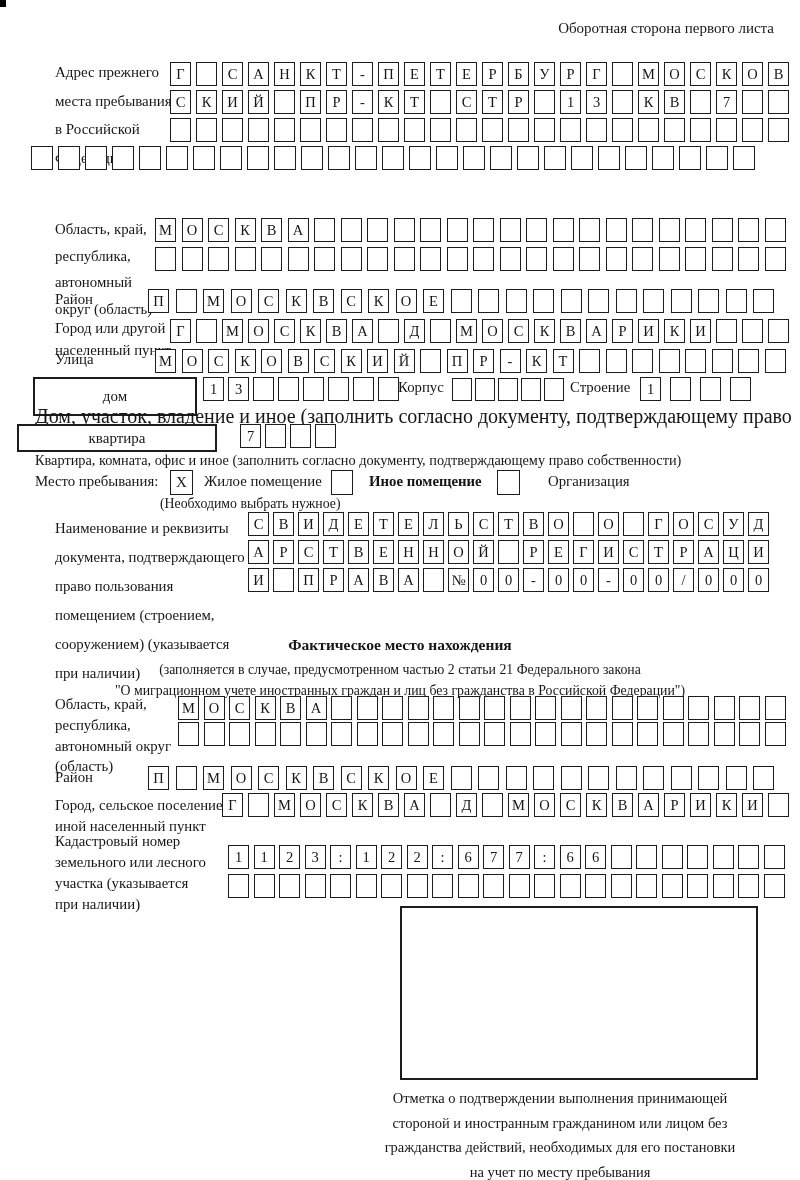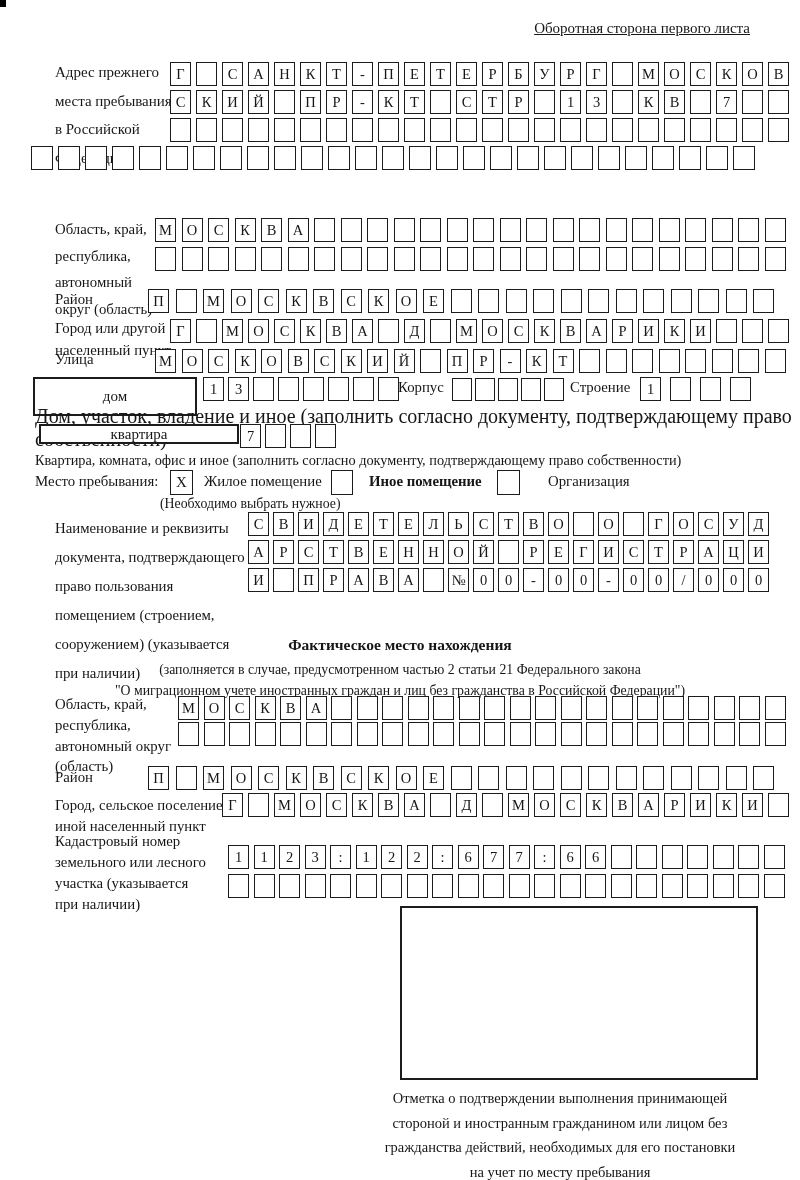--- a/index.html
+++ b/index.html
@@ -33,21 +33,21 @@
   }
   .corner{position:absolute;left:0;top:0;width:6px;height:7px;background:#000;}
 </style>
 </head>
 <body>
 
 <div id="page">
 
   <div class="corner"></div>
 
-  <div class="abs" style="right:50px;top:20px;font-size:15px;text-decoration:underline;">Оборотная сторона первого листа</div>
+  <div class="abs" style="right:26px;top:20px;font-size:15px;">Оборотная сторона первого листа</div>
 
   <div class="abs lbl" style="left:55px;top:58px;width:130px;">Адрес прежнего
 места пребывания
 в Российской
 Федерации</div>
   <div class="cellrow" style="left:170px;top:62px;">
       <span class="cell">Г</span>
       <span class="cell"></span>
       <span class="cell">С</span>
       <span class="cell">А</span>
@@ -319,21 +319,21 @@
     </div>
   <div class="abs lbl-sm" style="left:570px;top:379px;">Строение</div>
   <div class="cellrow g9" style="left:640px;top:377px;">
       <span class="cell">1</span>
       <span class="cell"></span>
       <span class="cell"></span>
       <span class="cell"></span>
     </div>
   <div class="abs" style="left:35px;top:405px;font-size:20px;">Дом, участок, владение и иное (заполнить согласно документу, подтверждающему право собственности)</div>
 
-  <div class="bigfield" style="left:39px;top:424px;width:200px;height:20px;">
+  <div class="bigfield" style="left:17px;top:424px;width:200px;height:28px;">
     <span>квартира</span>
   </div>
   <div class="cellrow g4" style="left:240px;top:424px;">
       <span class="cell">7</span>
       <span class="cell"></span>
       <span class="cell"></span>
       <span class="cell"></span>
     </div>
   <div class="abs" style="left:35px;top:452px;font-size:14.3px;">Квартира, комната, офис и иное (заполнить согласно документу, подтверждающему право собственности)</div>
 

